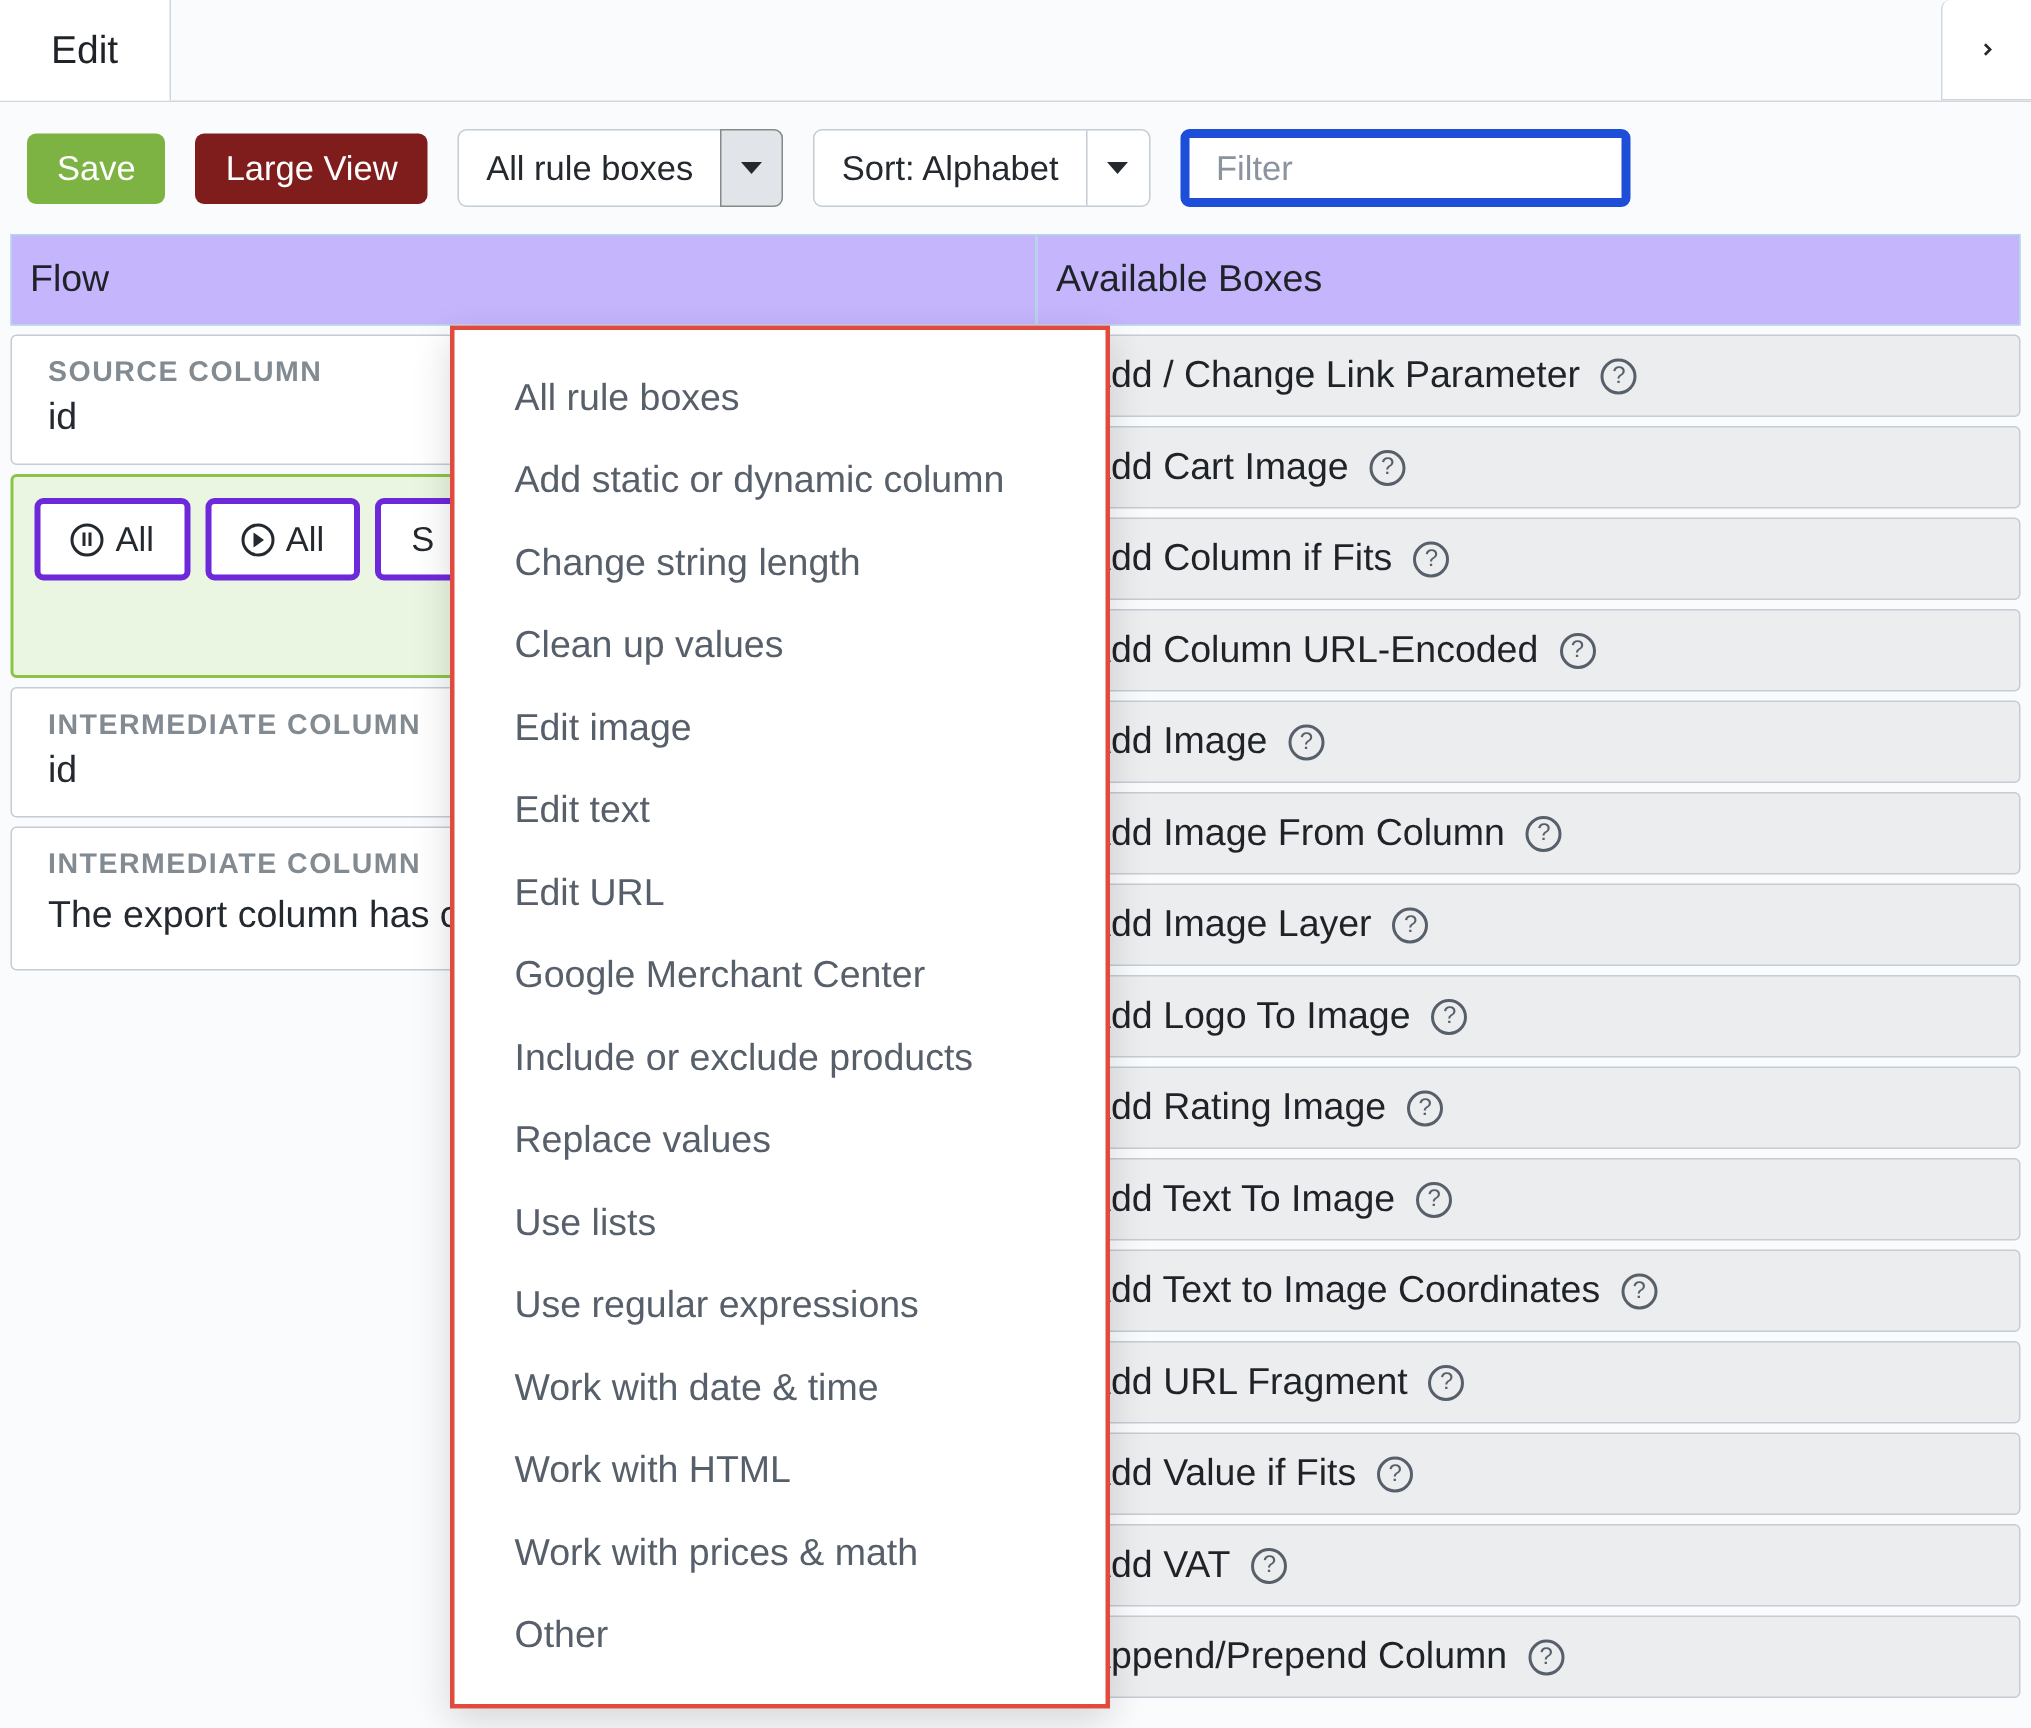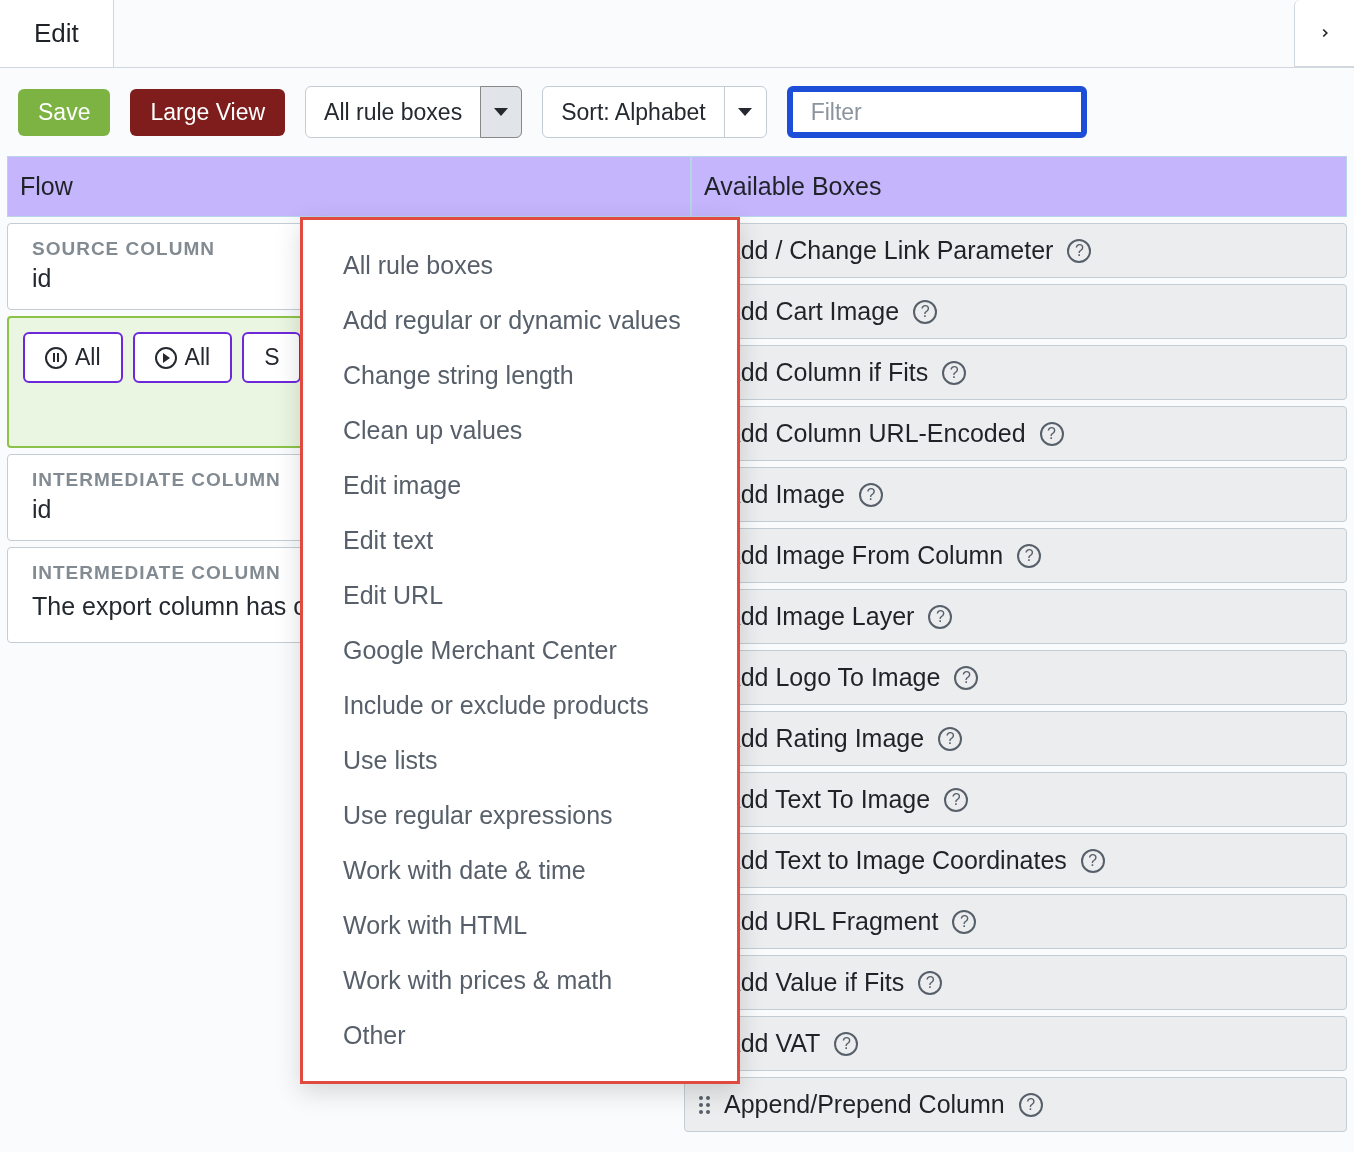--- a/index.html
+++ b/index.html
@@ -177,21 +177,21 @@
       padding: 14px 14px 20px 14px;
       margin: 6px 0;
     }
     .dropzone-buttons {
       display: flex;
       gap: 10px;
       margin-bottom: 14px;
     }
     .pill-btn {
       background: #fff;
-      border: 2px solid #6d28d9;
+      border: 4px solid #6d28d9;
       border-radius: 6px;
       padding: 10px 20px;
       font-size: 23px;
       color: #24292f;
       cursor: pointer;
       display: flex;
       align-items: center;
       gap: 8px;
     }
     .icon-circle {
@@ -643,28 +643,29 @@
             </div>
           </div>
           <div class="box-name">Append/Prepend Column</div>
           <div class="help-icon">?</div>
         </div>
       </div>
   </div>
 
   <div class="dropdown-menu" id="dropdown-menu">
       <div class="dropdown-item">All rule boxes</div>
-      <div class="dropdown-item">Add regular or dynamic values</div>
+      <div class="dropdown-item">Add static or dynamic column</div>
       <div class="dropdown-item">Change string length</div>
       <div class="dropdown-item">Clean up values</div>
       <div class="dropdown-item">Edit image</div>
       <div class="dropdown-item">Edit text</div>
       <div class="dropdown-item">Edit URL</div>
       <div class="dropdown-item">Google Merchant Center</div>
       <div class="dropdown-item">Include or exclude products</div>
+      <div class="dropdown-item">Replace values</div>
       <div class="dropdown-item">Use lists</div>
       <div class="dropdown-item">Use regular expressions</div>
       <div class="dropdown-item">Work with date &amp; time</div>
       <div class="dropdown-item">Work with HTML</div>
       <div class="dropdown-item">Work with prices &amp; math</div>
       <div class="dropdown-item">Other</div>
     </div>
 
 </div>
 

